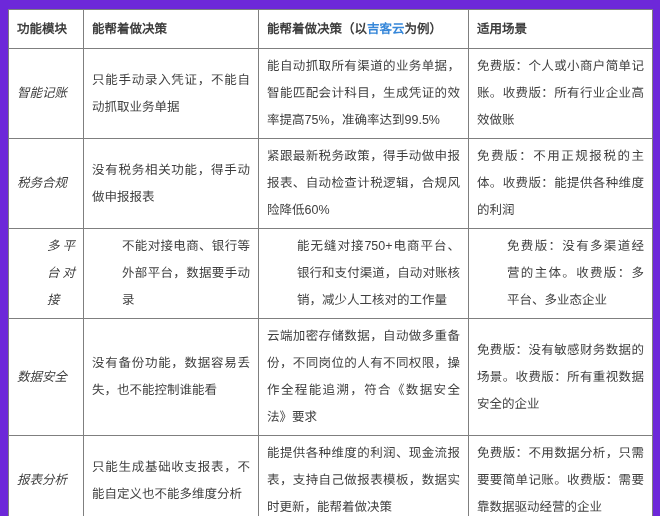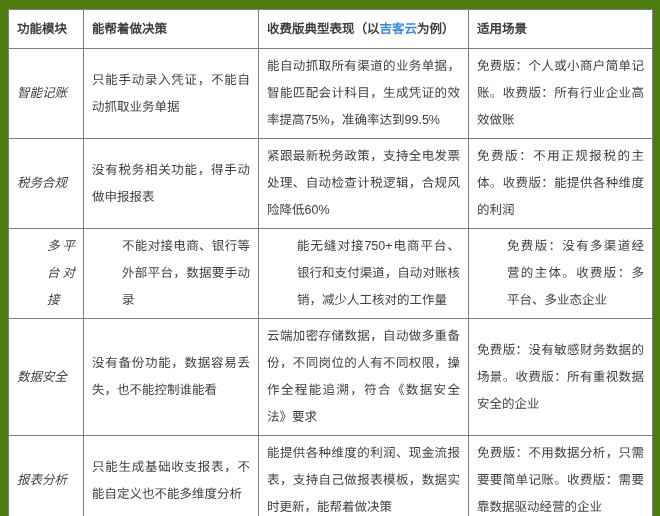--- a/index.html
+++ b/index.html
@@ -5,21 +5,21 @@
   html, body {
     margin: 0;
     padding: 0;
     background: #ffffff;
     font-family: "Liberation Sans", "DejaVu Sans", sans-serif;
   }
   .viewport {
     width: 660px;
     height: 516px;
     overflow: hidden;
-    background: #4d7c0f;
+    background: #6d28d9;
     position: relative;
   }
   table.cmp {
     border-collapse: collapse;
     table-layout: fixed;
     margin: 9px 0 0 8px;
     width: 644px;
     background: #ffffff;
   }
   table.cmp th, table.cmp td {
@@ -64,35 +64,35 @@
     <colgroup>
       <col style="width:75px">
       <col style="width:175px">
       <col style="width:210px">
       <col style="width:184px">
     </colgroup>
     <thead>
       <tr>
         <th>功能模块</th>
         <th>能帮着做决策</th>
-        <th><span>收费版典型表现（以</span><a class="inline-link">吉客云</a><span>为例）</span></th>
+        <th><span>能帮着做决策（以</span><a class="inline-link">吉客云</a><span>为例）</span></th>
         <th>适用场景</th>
       </tr>
     </thead>
     <tbody>
       <tr class="r1">
         <td class="module-cell">智能记账</td>
         <td>只能手动录入凭证，不能自动抓取业务单据</td>
         <td>能自动抓取所有渠道的业务单据，智能匹配会计科目，生成凭证的效率提高75%，准确率达到99.5%</td>
         <td>免费版：个人或小商户简单记账。收费版：所有行业企业高效做账</td>
       </tr>
       <tr class="r2">
         <td class="module-cell">税务合规</td>
         <td>没有税务相关功能，得手动做申报报表</td>
-        <td>紧跟最新税务政策，支持全电发票处理、自动检查计税逻辑，合规风险降低60%</td>
+        <td>紧跟最新税务政策，得手动做申报报表、自动检查计税逻辑，合规风险降低60%</td>
         <td>免费版：不用正规报税的主体。收费版：能提供各种维度的利润</td>
       </tr>
       <tr class="r3">
         <td class="module-cell">多平台对接</td>
         <td>不能对接电商、银行等外部平台，数据要手动录</td>
         <td>能无缝对接750+电商平台、银行和支付渠道，自动对账核销，减少人工核对的工作量</td>
         <td>免费版：没有多渠道经营的主体。收费版：多平台、多业态企业</td>
       </tr>
       <tr class="r4">
         <td class="module-cell">数据安全</td>

